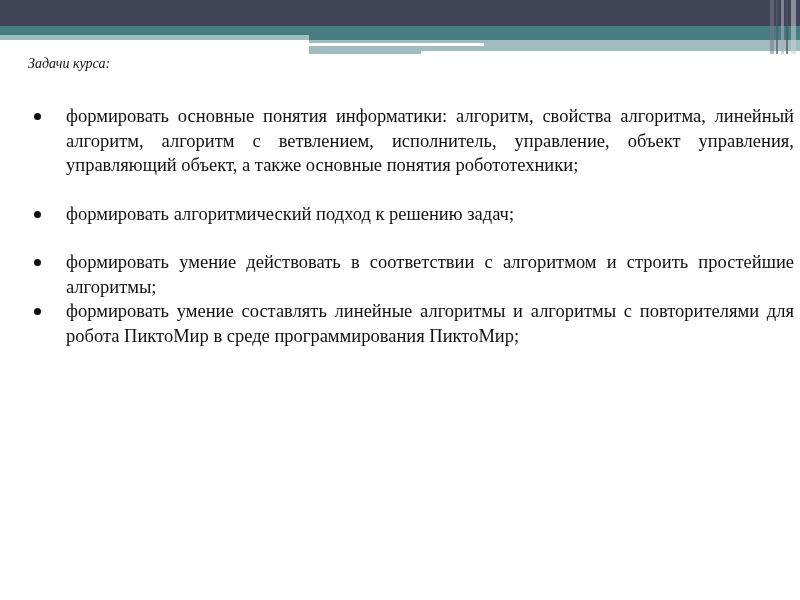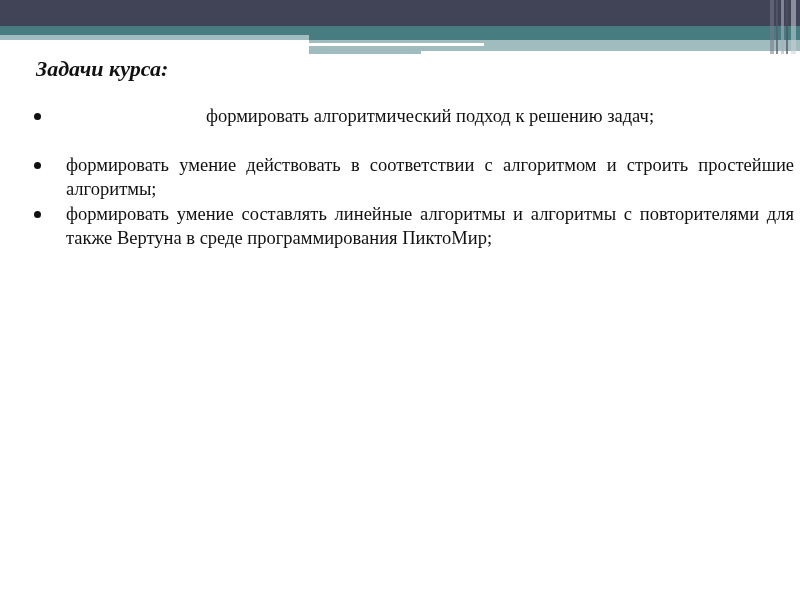--- a/index.html
+++ b/index.html
@@ -12,26 +12,26 @@
     }
     .hdr-dark { position: absolute; left: 0; top: 0; width: 800px; height: 26px; background: #414356; }
     .hdr-teal { position: absolute; left: 0; top: 26px; width: 800px; height: 14px; background: #477c80; }
     .hdr-light-left { position: absolute; left: 0; top: 35px; width: 309px; height: 5px; background: #a1bcbf; }
     .hdr-light-right { position: absolute; left: 309px; top: 40px; width: 491px; height: 14px; background: #a1bcbf; }
     .hdr-white-cut { position: absolute; left: 421px; top: 51px; width: 379px; height: 3px; background: #ffffff; }
     .stripes { position: absolute; top: 0; right: 0; width: 30px; height: 54px; }
     .stripe { position: absolute; top: 0; height: 54px; }
 
     .title {
-      position: absolute; left: 36px; top: 56px;
-      font-size: 22px; font-weight: bold; font-style: italic;
+      position: absolute; left: 28px; top: 56px;
+      font-size: 14px; font-weight: normal; font-style: italic;
     }
     .list { position: absolute; left: 28px; top: 104px; width: 766px; margin: 0; padding: 0; list-style: none; }
     .item { position: relative; padding-left: 38px; font-size: 18.5px; line-height: 24.5px; text-align: justify; }
-    .item.single { text-align: center; }
+    .item.single { text-align: left; }
     .bullet {
       position: absolute; left: 6px; top: 9px;
       width: 7px; height: 7px; border-radius: 50%; background: #111;
     }
   </style>
 </head>
 <body>
 
 <div>
   <div class="hdr-dark"></div>
@@ -45,25 +45,29 @@
     <div class="stripe" style="left:6px;width:2px;background:rgba(90,90,110,0.7);"></div>
     <div class="stripe" style="left:11px;width:3px;background:rgba(170,175,190,0.6);"></div>
     <div class="stripe" style="left:16px;width:2px;background:rgba(80,80,100,0.7);"></div>
     <div class="stripe" style="left:21px;width:5px;background:rgba(200,205,215,0.55);"></div>
   </div>
 </div>
 
 <div class="title">Задачи курса:</div>
 
 <ul class="list">
+  <li class="item" style="margin-bottom:24px;">
+    <span class="bullet"></span>
+    <span>формировать основные понятия информатики: алгоритм, свойства алгоритма, линейный алгоритм, алгоритм с ветвлением, исполнитель, управление, объект управления, управляющий объект, а также  основные понятия робототехники;</span>
+  </li>
   <li class="item single" style="margin-bottom:24px;">
     <span class="bullet"></span>
     <span>формировать алгоритмический подход к решению задач;</span>
   </li>
   <li class="item" style="">
     <span class="bullet"></span>
     <span>формировать умение действовать в соответствии с алгоритмом и строить простейшие алгоритмы;</span>
   </li>
   <li class="item" style="margin-bottom:24px;">
     <span class="bullet"></span>
-    <span>формировать умение составлять линейные алгоритмы и алгоритмы с повторителями для также Вертуна в среде программирования ПиктоМир;</span>
+    <span>формировать умение составлять линейные алгоритмы и алгоритмы с повторителями для робота ПиктоМир в среде программирования ПиктоМир;</span>
   </li>
 </ul>
 
 </body></html>

